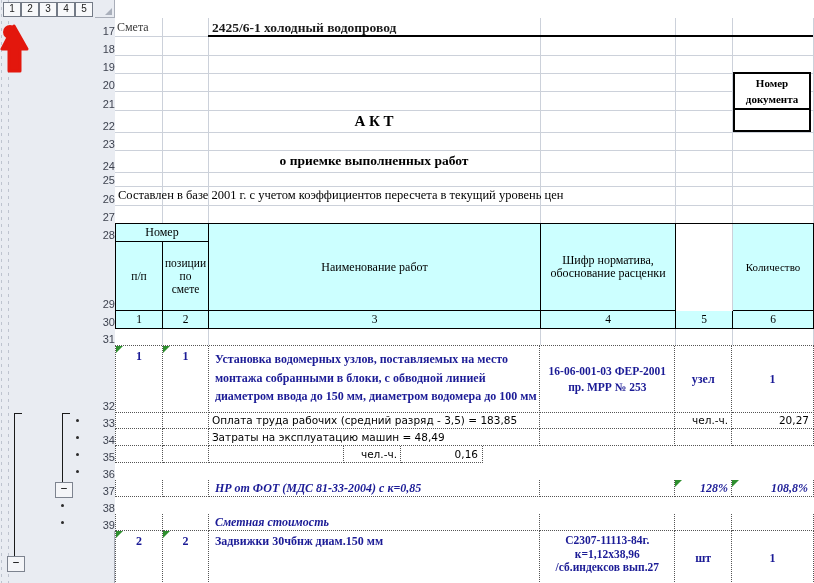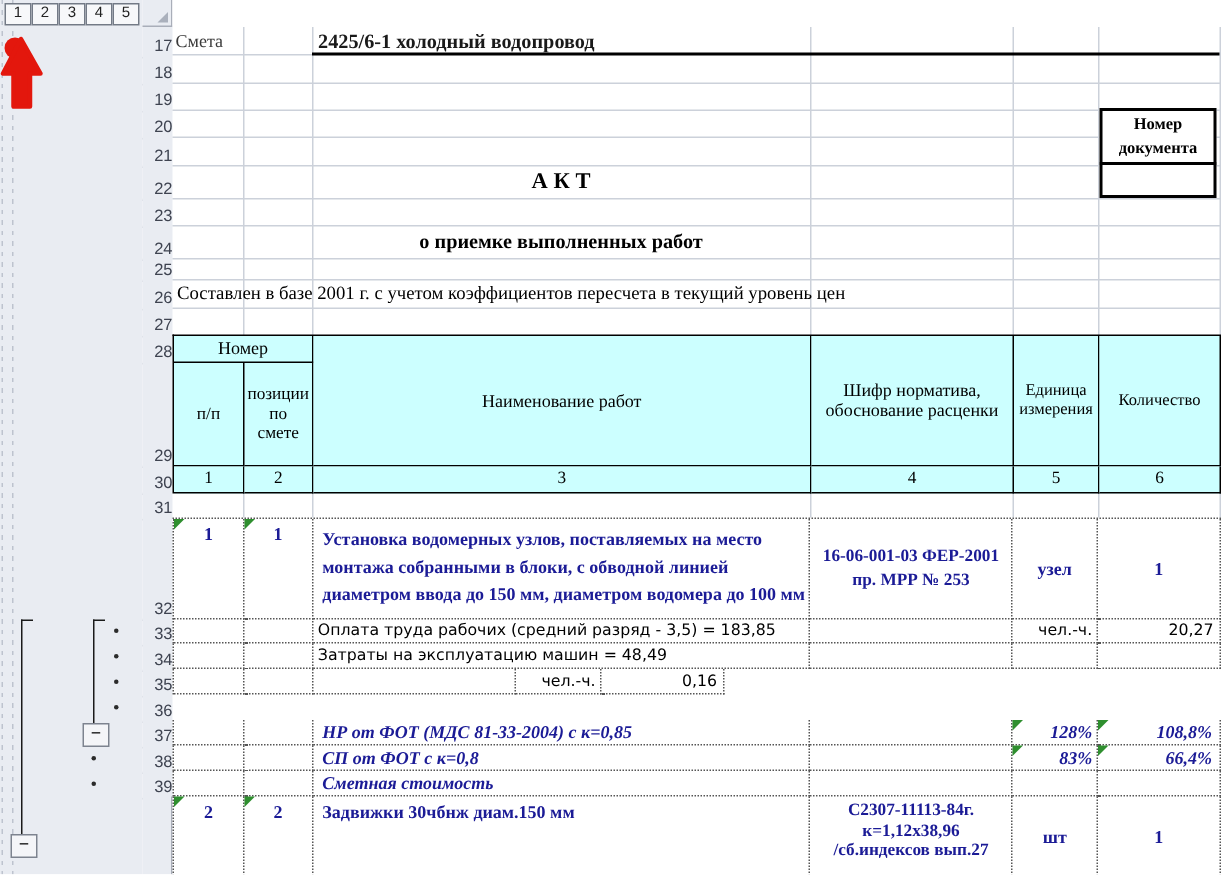--- a/index.html
+++ b/index.html
@@ -152,21 +152,20 @@
     <div class="abs center" style="left:93px;top:110px;width:332px;height:22px;font-weight:bold;font-size:15px">А К Т</div>
     <div class="abs center" style="left:93px;top:150px;width:332px;height:22px;font-weight:bold;font-size:13.5px">о приемке выполненных работ</div>
     <div class="abs" style="left:3px;top:186px;height:19px;display:flex;align-items:center;font-size:12.5px;white-space:nowrap">Составлен в базе 2001 г. с учетом коэффициентов пересчета в текущий уровень цен</div>
 
     <div class="abs htable" style="left:0;top:223px;width:699px;height:106px">
       <div class="hcell" style="left:0;top:0;width:93px;height:18px;font-size:12px">Номер</div>
       <div class="hcell" style="left:47px;top:18px;width:46px;height:69px">позиции по смете</div>
       <div class="hcell" style="left:0;top:18px;width:47px;height:69px">п/п</div>
       <div class="hcell" style="left:93px;top:0;width:332px;height:87px;font-size:12px">Наименование работ</div>
       <div class="hcell" style="left:425px;top:0;width:135px;height:87px;font-size:12px">Шифр норматива, обоснование расценки</div>
-      <div class="hcell" style="left:560px;top:0;width:57px;height:87px;font-size:11px">Единица измерения</div>
       <div class="hcell" style="left:617px;top:0;width:81px;height:87px;font-size:11px">Количество</div>
       <div class="hcell" style="left:0;top:87px;width:47px;height:18px">1</div>
       <div class="hcell" style="left:47px;top:87px;width:46px;height:18px">2</div>
       <div class="hcell" style="left:93px;top:87px;width:332px;height:18px">3</div>
       <div class="hcell" style="left:425px;top:87px;width:135px;height:18px">4</div>
       <div class="hcell" style="left:560px;top:87px;width:57px;height:18px">5</div>
       <div class="hcell" style="left:617px;top:87px;width:81px;height:18px">6</div>
     </div>
 
     <div class="drow" style="top:345px;height:68px;border-top:1px dotted #555">
@@ -221,34 +220,20 @@
       <div class="dcell wD"></div>
       <div class="dcell wE navy ital right" style="font-size:12px">
         <div class="tri"></div>
         <span>128%</span>
       </div>
       <div class="dcell wF navy ital right" style="font-size:12px;padding-right:5px">
         <div class="tri"></div>
         <span>108,8%</span>
       </div>
     </div>
-    <div class="drow" style="top:497px;height:17px">
-      <div class="dcell wA"></div>
-      <div class="dcell wB"></div>
-      <div class="dcell wC navy ital" style="padding-left:6px;font-size:12px">СП от ФОТ с к=0,8</div>
-      <div class="dcell wD"></div>
-      <div class="dcell wE navy ital right" style="font-size:12px">
-        <div class="tri"></div>
-        <span>83%</span>
-      </div>
-      <div class="dcell wF navy ital right" style="font-size:12px;padding-right:5px">
-        <div class="tri"></div>
-        <span>66,4%</span>
-      </div>
-    </div>
     <div class="drow" style="top:514px;height:17px">
       <div class="dcell wA"></div>
       <div class="dcell wB"></div>
       <div class="dcell wC navy ital" style="padding-left:6px;font-size:12px">Сметная стоимость</div>
       <div class="dcell wD"></div>
       <div class="dcell wE"></div>
       <div class="dcell wF"></div>
     </div>
 
     <div class="drow" style="top:531px;height:55px">

